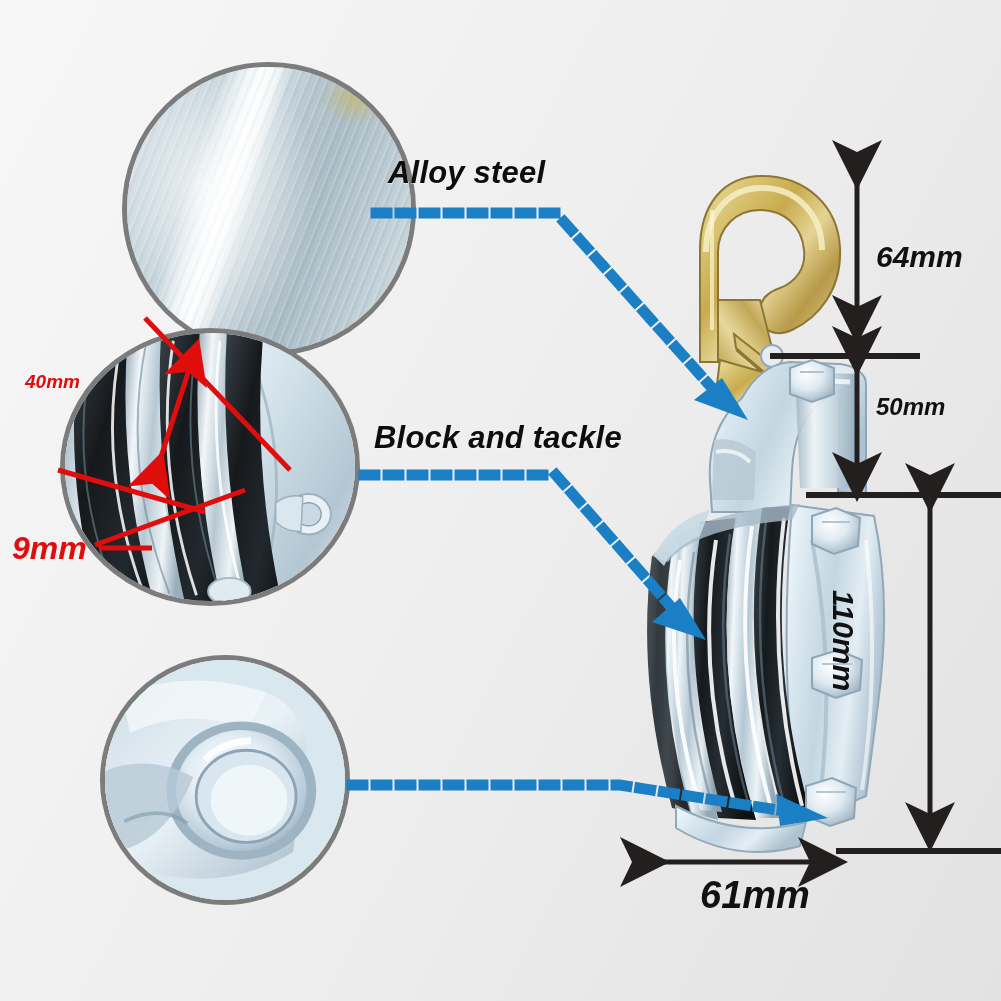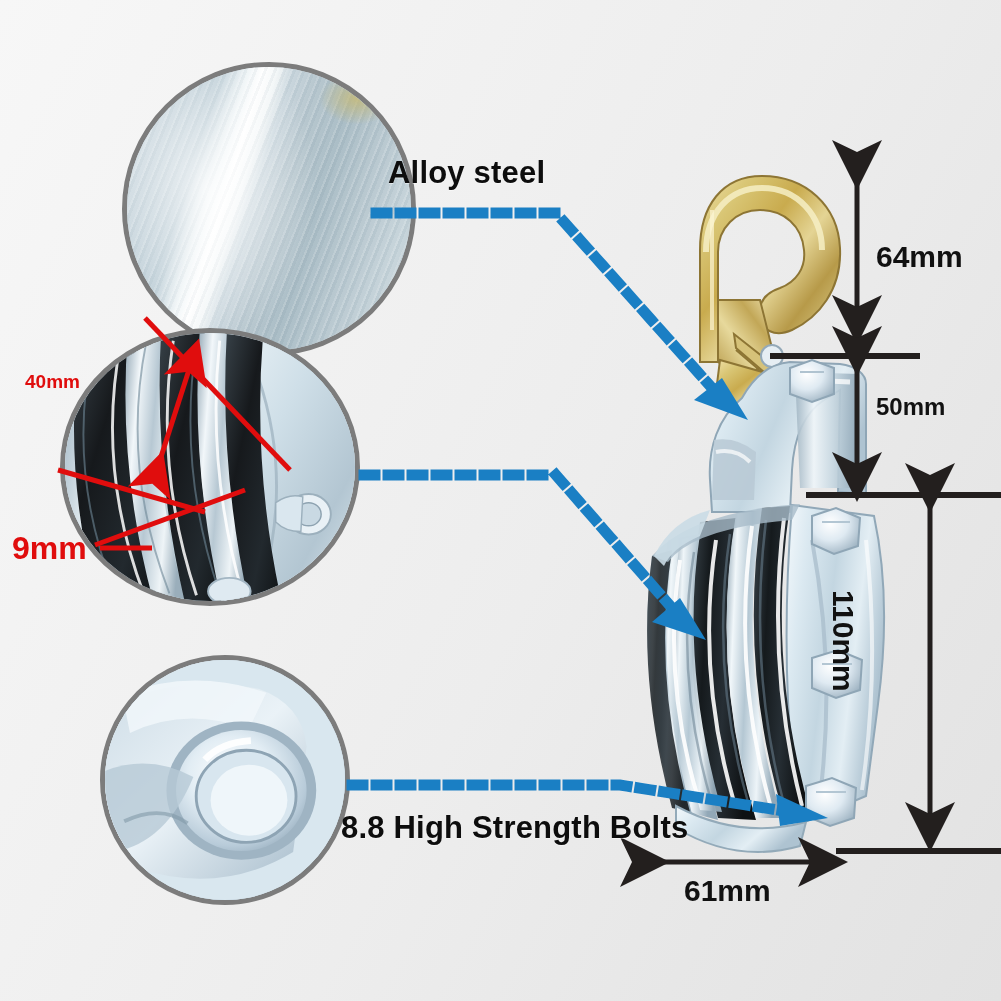--- a/index.html
+++ b/index.html
@@ -12,20 +12,21 @@
   body {
     font-family: "Liberation Sans", sans-serif;
     background: linear-gradient(118deg, #f7f7f7 0%, #f2f2f2 28%, #ededed 55%, #e7e7e7 78%, #e2e2e2 100%);
     position: relative;
   }
   .stage {
     position: absolute;
     inset: 0;
     width: 1001px;
     height: 813px;
+    font-style: italic;
   }
   svg.layer {
     position: absolute;
     left: 0; top: 0;
     width: 1001px;
     height: 1001px;
     overflow: visible;
   }
 
   
@@ -104,21 +105,21 @@
   .dim-label {
     position: absolute;
     color: #111111;
     font-weight: bold;
     white-space: nowrap;
   }
   #dim-64  { left: 876px; top: 240px;  font-size: 30px; text-align: right; }
   #dim-50  { left: 876px; top: 393px;  font-size: 24px; }
   #dim-110 { left: 860px; top: 590px;  font-size: 30px;
              transform: rotate(90deg); transform-origin: left top; }
-  #dim-61  { left: 684px; top: 874px;  font-size: 30px; }
+  #dim-61  { left: 700px; top: 874px;  font-size: 38px; }
 
   .dim-label-red {
     position: absolute;
     color: #e00d0d;
     font-weight: bold;
     white-space: nowrap;
   }
   #dim-40 { left: 25px;  top: 371px; font-size: 19px; }
   #dim-9  { left: 12px;  top: 530px; font-size: 32px; }
 </style>
@@ -431,22 +432,22 @@
 
     <polyline points="364,475 556,475 672,608" fill="none" stroke="#1a7fc4" stroke-width="11" stroke-dasharray="11 13" stroke-linecap="square"></polyline>
     <polygon points="706,640 652,622 680,598" fill="#1a7fc4"></polygon>
 
     <polyline points="352,785 620,785 790,812" fill="none" stroke="#1a7fc4" stroke-width="11" stroke-dasharray="11 13" stroke-linecap="square"></polyline>
     <polygon points="828,818 776,794 780,826" fill="#1a7fc4"></polygon>
   </svg>
 
   <div class="callout-label" id="label-alloy">Alloy steel</div>
 
-
-  <div class="callout-label" id="label-bolts">8.8 High Strength Bolts</div>
+  <div class="callout-label" id="label-block">Block and tackle</div>
+
 
   <div class="dim-label" id="dim-64">64mm</div>
 
   <div class="dim-label" id="dim-50">50mm</div>
 
   <div class="dim-label" id="dim-110">110mm</div>
 
   <div class="dim-label" id="dim-61">61mm</div>
 
   <div class="dim-label-red" id="dim-40">40mm</div>

